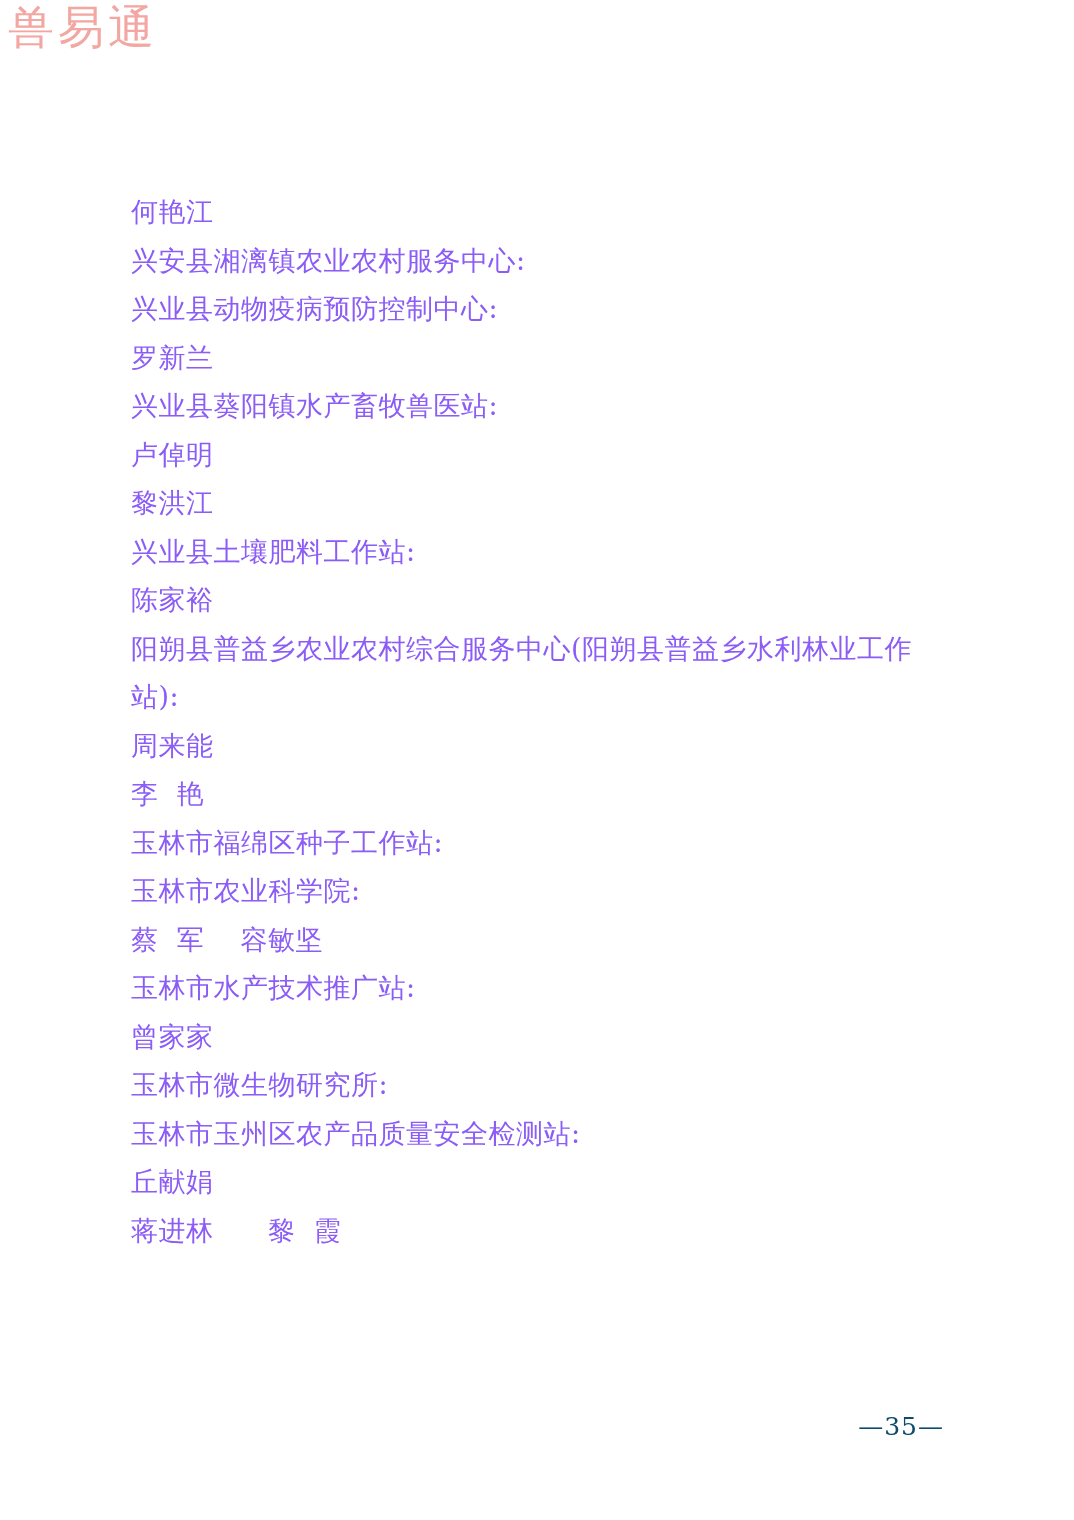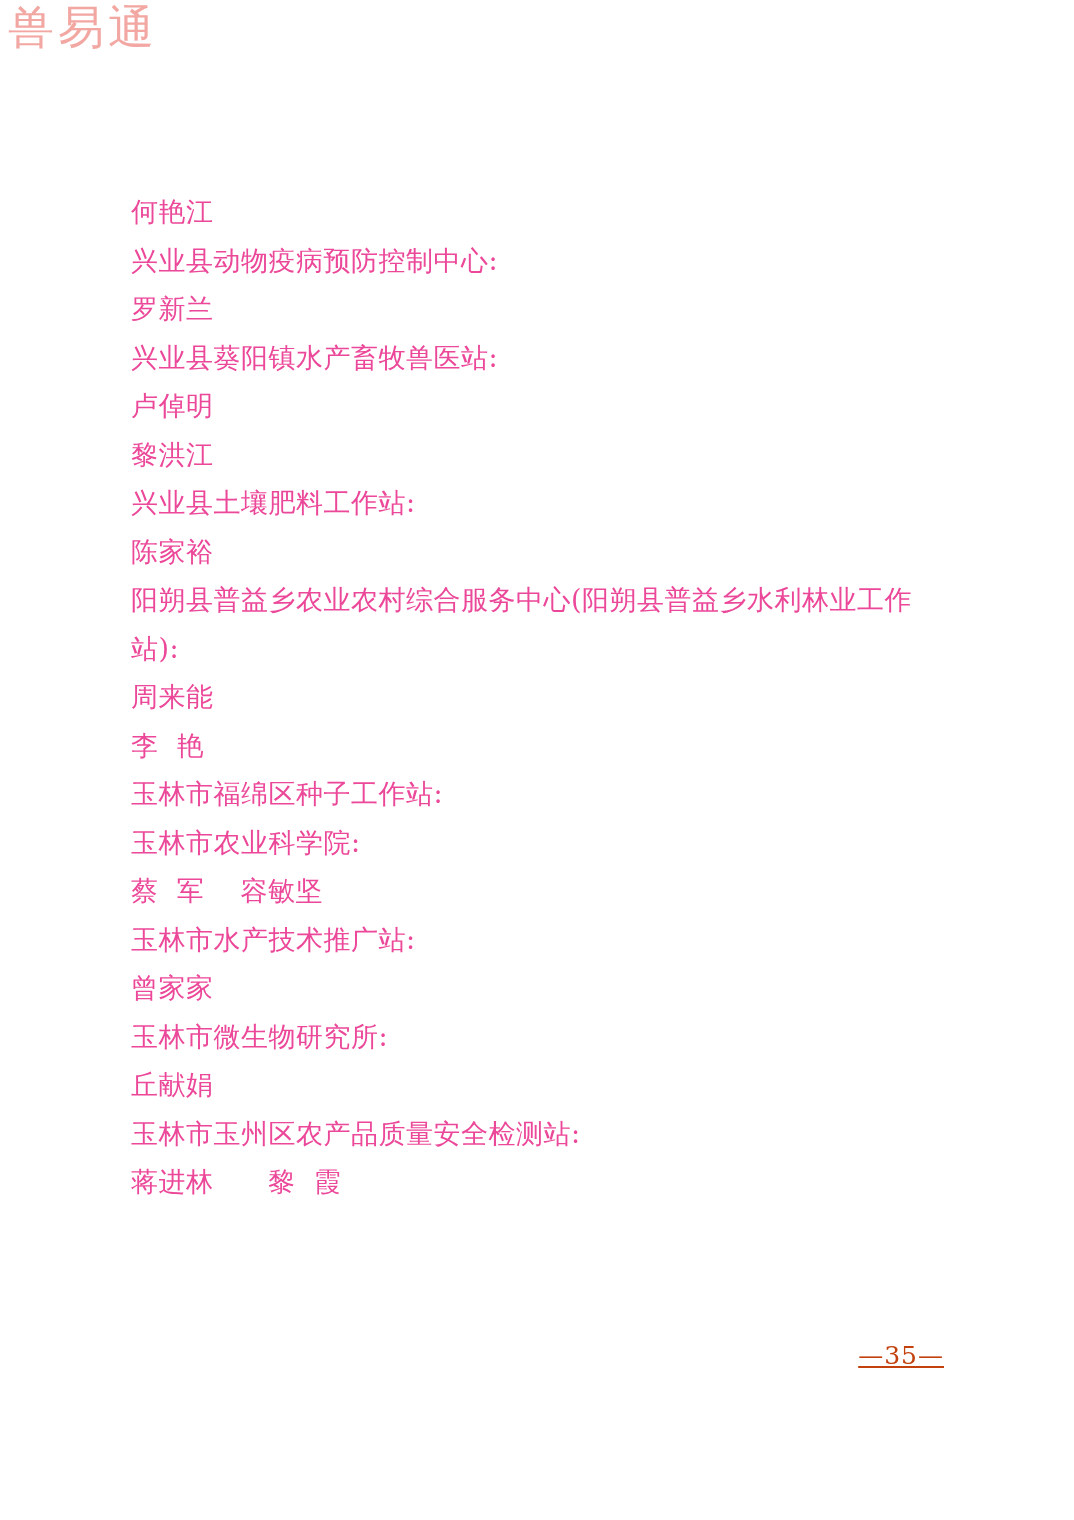--- a/index.html
+++ b/index.html
@@ -38,63 +38,63 @@
     position: absolute;
     left: 131px;
     top: 188px;
     width: 810px;
   }
   .line {
     font-size: 27px;
     line-height: 48.5px;
     letter-spacing: 0.5px;
     white-space: pre-wrap;
-    color: #ec4899;
+    color: #8b5cf6;
   }
   .line.indent {
     text-indent: 0;
   }
   .line.name {
     padding-left: 0;
   }
   .page-number {
     position: absolute;
     right: 130px;
-    top: 1341px;
+    top: 1412px;
     font-size: 25px;
-    color: #c2410c;
+    color: #0c4a6e;
     letter-spacing: 1px;
-    text-decoration: underline;
   }
 </style>
 </head>
 <body>
 
 <div class="page">
 
   <div class="watermark">兽易通</div>
 
   <div class="doc-body">
       <div class="line name">何艳江</div>
+      <div class="line indent">兴安县湘漓镇农业农村服务中心:</div>
       <div class="line indent">兴业县动物疫病预防控制中心:</div>
       <div class="line name">罗新兰</div>
       <div class="line indent">兴业县葵阳镇水产畜牧兽医站:</div>
       <div class="line name">卢倬明</div>
       <div class="line name">黎洪江</div>
       <div class="line indent">兴业县土壤肥料工作站:</div>
       <div class="line name">陈家裕</div>
       <div class="line indent">阳朔县普益乡农业农村综合服务中心(阳朔县普益乡水利林业工作站):</div>
       <div class="line name">周来能</div>
       <div class="line name">李  艳</div>
       <div class="line indent">玉林市福绵区种子工作站:</div>
       <div class="line indent">玉林市农业科学院:</div>
       <div class="line name">蔡  军    容敏坚</div>
       <div class="line indent">玉林市水产技术推广站:</div>
       <div class="line name">曾家家</div>
       <div class="line indent">玉林市微生物研究所:</div>
+      <div class="line indent">玉林市玉州区农产品质量安全检测站:</div>
       <div class="line name">丘献娟</div>
-      <div class="line indent">玉林市玉州区农产品质量安全检测站:</div>
       <div class="line name">蒋进林      黎  霞</div>
     </div>
 
   <div class="page-number">—35—</div>
 
 </div>
 
 </body></html>

